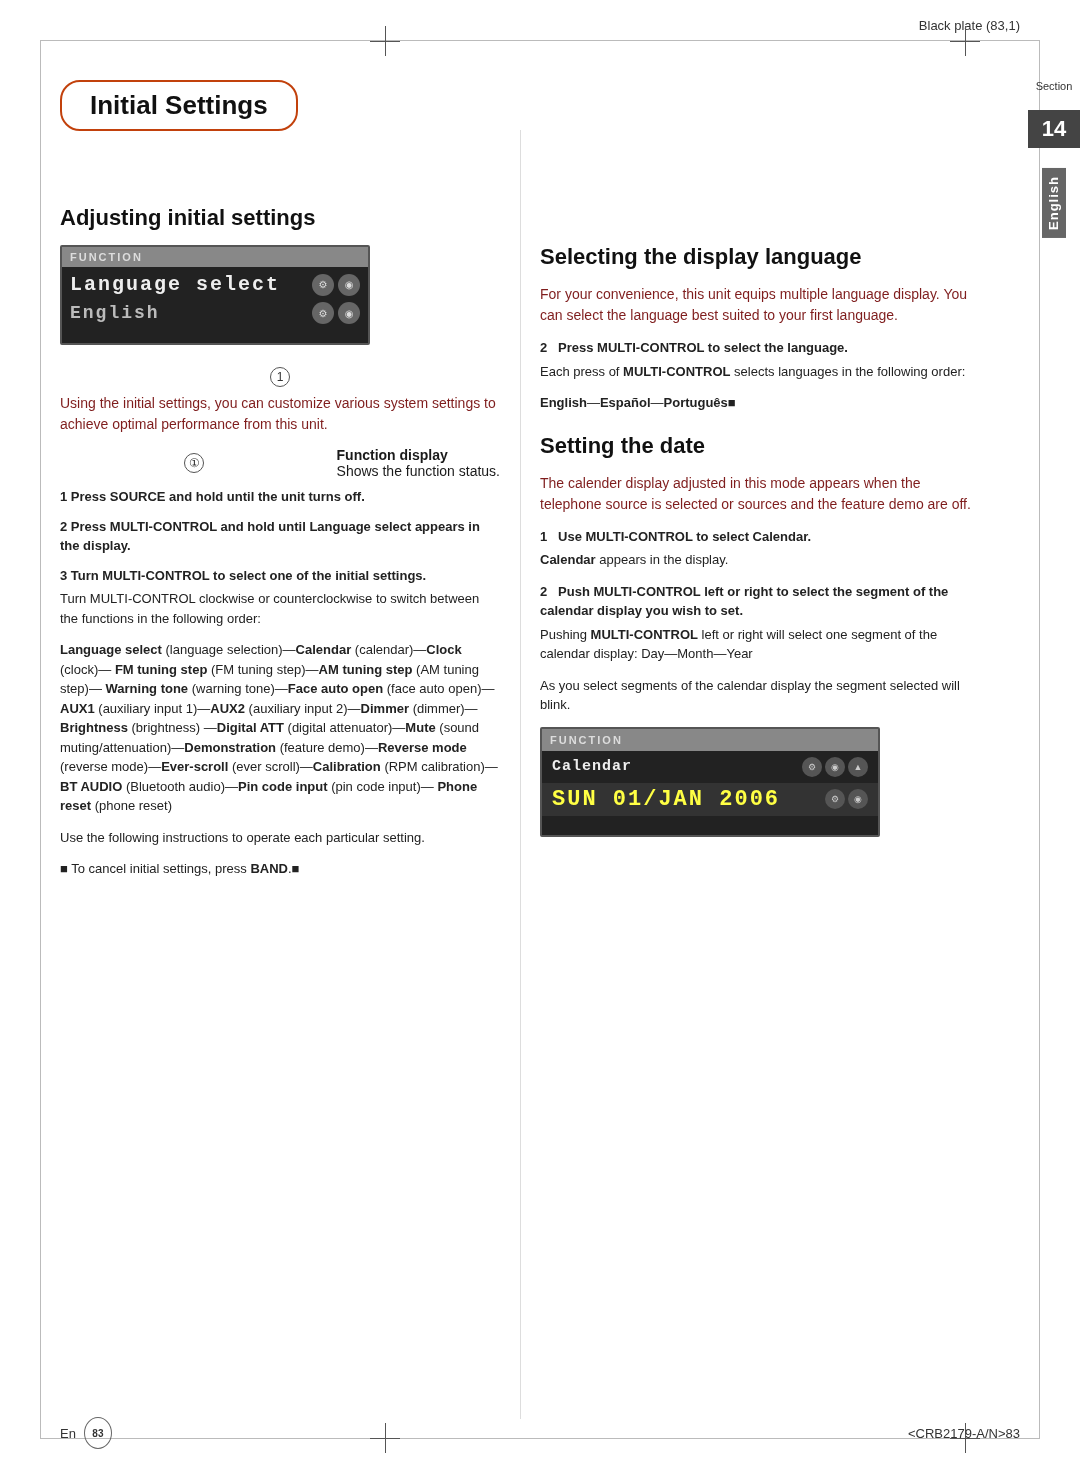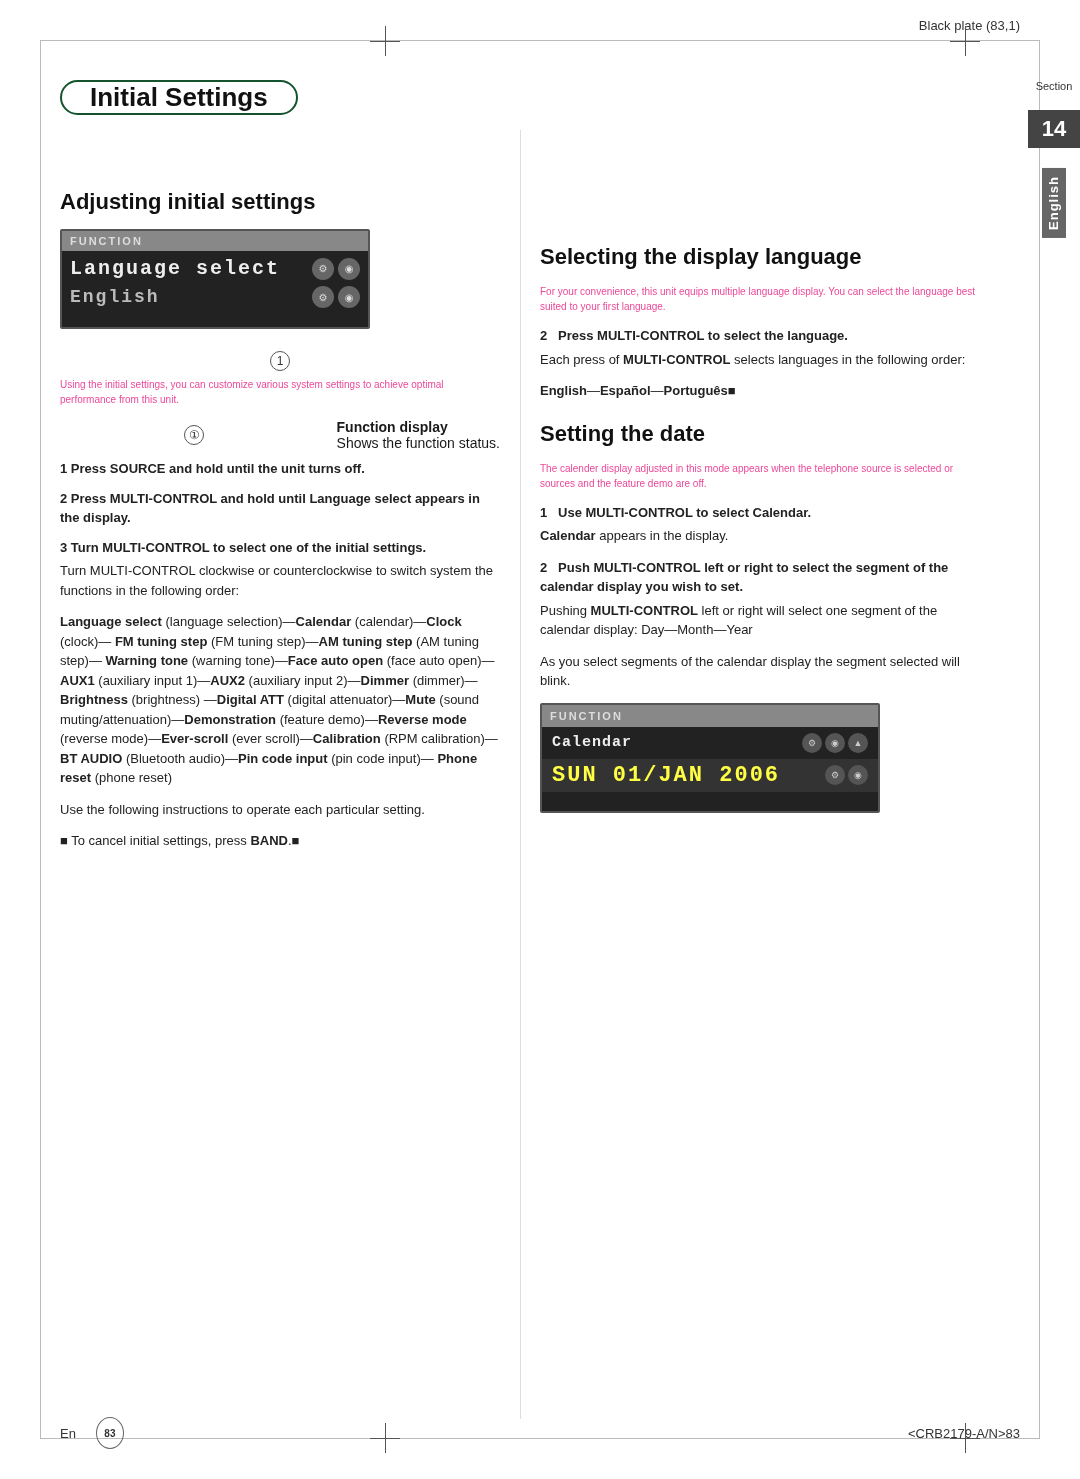--- a/index.html
+++ b/index.html
@@ -75,24 +75,24 @@
     
     .right-col {
       position: absolute;
       left: 540px;
       top: 200px;
       width: 440px;
     }
 
     
     .title-box {
-      border: 2px solid #14532d;
+      border: 2px solid #c2410c;
       border-radius: 20px;
       display: inline-block;
-      padding: 0 28px;
+      padding: 8px 28px;
       margin-bottom: 30px;
     }
     .title-box h1 {
       font-size: 26px;
       font-weight: bold;
       color: #111;
     }
 
     
     .section-heading {
@@ -178,23 +178,23 @@
       color: #333;
       margin: 6px auto;
     }
     .screen-center {
       display: flex;
       justify-content: center;
     }
 
     
     .body-text {
-      font-size: 10px;
+      font-size: 14px;
       line-height: 1.5;
-      color: #ec4899;
+      color: #7f1d1d;
       margin-bottom: 12px;
     }
 
     
     .annotation {
       display: flex;
       align-items: flex-start;
       gap: 8px;
       margin-bottom: 8px;
     }
@@ -226,21 +226,21 @@
       display: flex;
       justify-content: space-between;
       align-items: center;
       padding: 0 60px;
       font-size: 13px;
       color: #333;
     }
     .footer-en {
       display: flex;
       align-items: center;
-      gap: 20px;
+      gap: 8px;
     }
     .footer-en-box {
       border: 1.5px solid #666;
       border-radius: 50%;
       width: 28px;
       height: 32px;
       display: flex;
       align-items: center;
       justify-content: center;
       font-size: 10px;
@@ -469,21 +469,21 @@
     </div>
 
     
     <div class="instruction-block">
       <p class="step-heading"><b>2   Press MULTI-CONTROL and hold until Language select appears in the display.</b></p>
     </div>
 
     
     <div class="instruction-block">
       <p class="step-heading"><b>3   Turn MULTI-CONTROL to select one of the initial settings.</b></p>
-      <p class="body-text">Turn MULTI-CONTROL clockwise or counterclockwise to switch system the functions in the following order:</p>
+      <p class="body-text">Turn MULTI-CONTROL clockwise or counterclockwise to switch between the functions in the following order:</p>
       <p class="body-text">
         <b>Language select</b> (language selection)—<b>Calendar</b> (calendar)—<b>Clock</b> (clock)—
         <b>FM tuning step</b> (FM tuning step)—<b>AM tuning step</b> (AM tuning step)—
         <b>Warning tone</b> (warning tone)—<b>Face auto open</b> (face auto open)—<b>AUX1</b>
         (auxiliary input 1)—<b>AUX2</b> (auxiliary input 2)—<b>Dimmer</b> (dimmer)—<b>Brightness</b> (brightness)
         —<b>Digital ATT</b> (digital attenuator)—<b>Mute</b>
         (sound muting/attenuation)—<b>Demonstration</b>
         (feature demo)—<b>Reverse mode</b> (reverse
         mode)—<b>Ever-scroll</b> (ever scroll)—<b>Calibration</b>
         (RPM calibration)—<b>BT AUDIO</b> (Bluetooth

